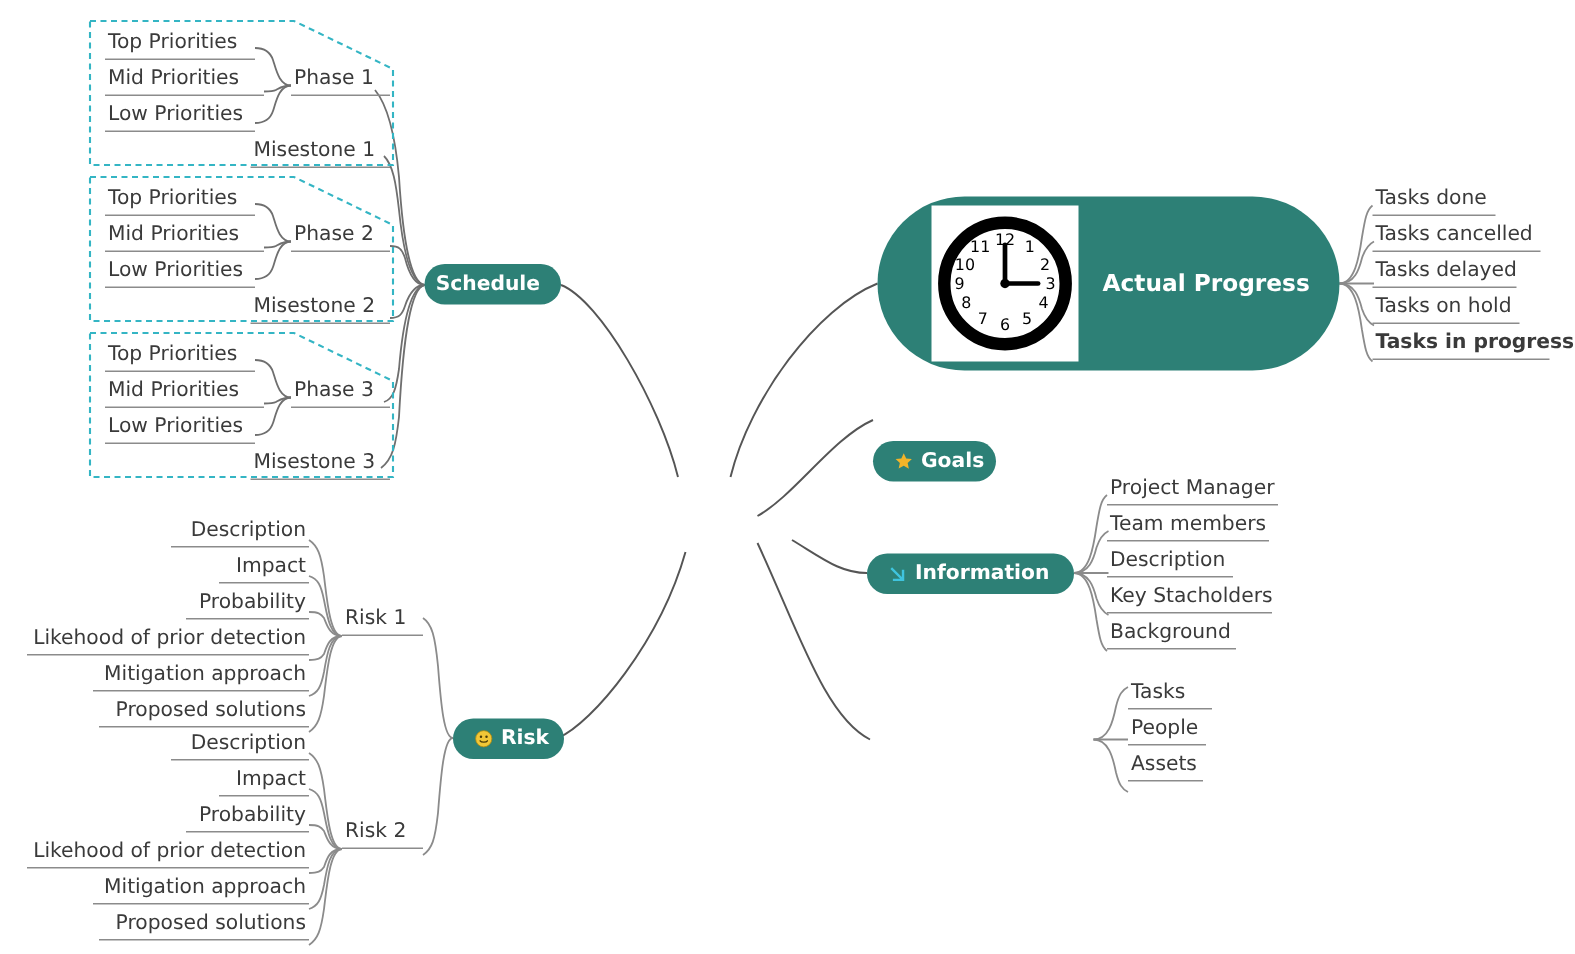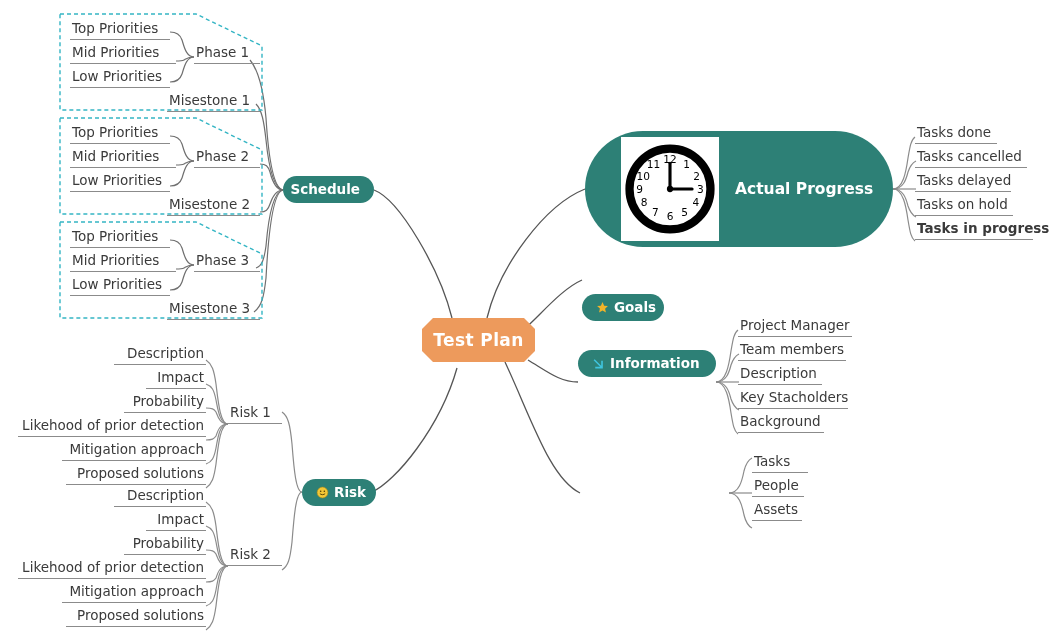--- a/index.html
+++ b/index.html
@@ -204,23 +204,20 @@
   </svg>
 
   <svg width="1050" height="636" style="position:absolute;left:0;top:0;pointer-events:none;">
     <g fill="none" stroke="#34B5C4" stroke-width="1.4" stroke-dasharray="4 3">
       <path d="M 60,14 L 196,14 L 262,46 L 262,110 L 60,110 Z"></path>
       <path d="M 60,118 L 196,118 L 262,150 L 262,214 L 60,214 Z"></path>
       <path d="M 60,222 L 196,222 L 262,254 L 262,318 L 60,318 Z"></path>
     </g>
   </svg>
 
-  <div class="central-node" style="left:422px; top:318px; width:113px; height:44px;">
-    <span>Test Plan</span>
-  </div>
 
   <div class="topic" style="left:283px; top:176px; width:91px; justify-content:flex-end;">
     <span class="t-label">Schedule</span>
   </div>
 
   <div class="progress-node" style="left:585px; top:131px; width:308px; height:116px;">
     <div class="clock-box">
       <svg width="92" height="92" viewBox="0 0 100 100">
         <circle cx="50" cy="50" r="44" fill="#ffffff" stroke="#000000" stroke-width="9"></circle>
         <g fill="#000000" font-family="DejaVu Sans, sans-serif" font-size="11.5" text-anchor="middle" font-weight="normal">
@@ -247,21 +244,21 @@
 
   <div class="topic" style="left:582px; top:266px; width:82px;margin-top:28px;">
     <span class="ic">
       <svg viewBox="0 0 24 24">
           <path fill="#F2B429" d="M12 2l3 6.6 7 .7-5.2 4.8 1.5 7-6.3-3.6L5.7 21l1.5-7L2 9.3l7-.7z"></path>
         </svg>
     </span>
     <span class="t-label">Goals</span>
   </div>
 
-  <div class="topic" style="left:578px; top:350px; width:138px;text-align:center;">
+  <div class="topic" style="left:578px; top:369px; width:138px;text-align:center;">
     <span class="ic">
       <svg viewBox="0 0 24 24">
           <path fill="#3FC4DE" d="M5 4l12 12V7h3v14H6v-3h9L3 6z"></path>
         </svg>
     </span>
     <span class="t-label">Information</span>
   </div>
 
 
   <div class="topic" style="left:302px; top:479px; width:74px;">

